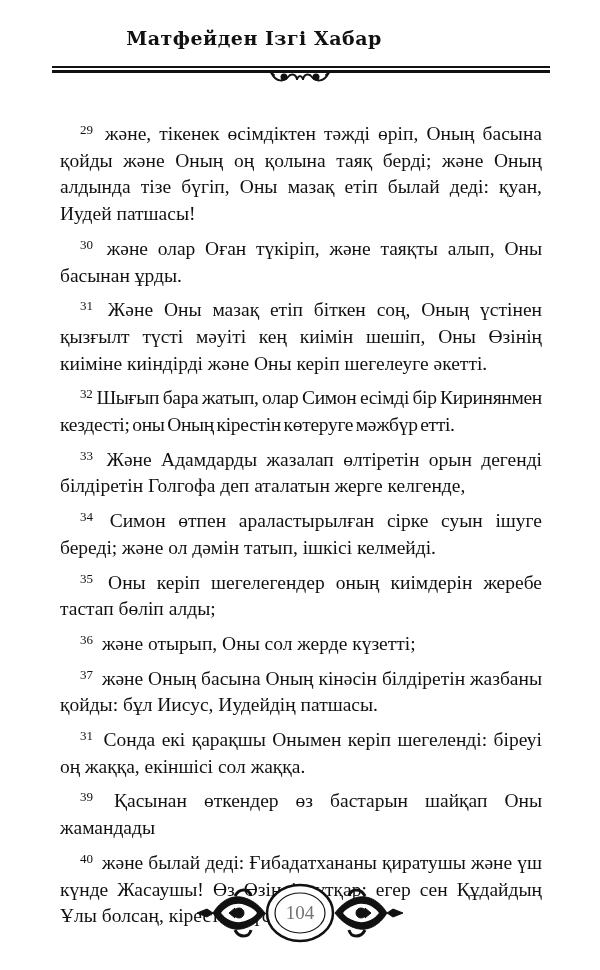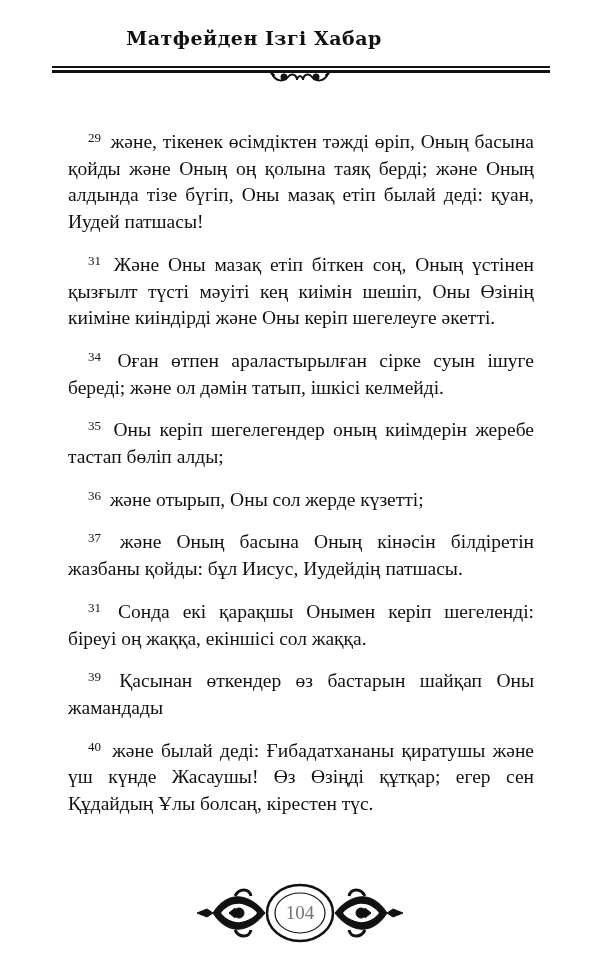--- a/index.html
+++ b/index.html
@@ -56,21 +56,21 @@
     .text-block {
       position: absolute;
       left: 52px;
       top: 113px;
       width: 498px;
       font-size: 19.5px;
       line-height: 26.7px;
       text-align: justify;
     }
     .verse {
-      margin: 16px;
+      margin: 8px;
       text-indent: 20px;
       text-align: justify;
     }
     .verse-num {
       font-size: 13px;
       vertical-align: 6px;
       line-height: 0;
       margin-right: 4px;
     }
     .verse.tight {
@@ -113,22 +113,25 @@
     <circle cx="16" cy="7" r="2.5" fill="#111"></circle>
     <circle cx="48" cy="7" r="2.5" fill="#111"></circle>
     <path d="M29 9 Q32 3 35 9"></path>
     <path d="M2 2 L6 5"></path>
     <path d="M62 2 L58 5"></path>
   </g>
 </svg>
 
 <div class="text-block">
   <p class="verse"><span class="verse-num">29</span> <span>және, тікенек өсімдіктен тәжді өріп, Оның басына қойды және Оның оң қолына таяқ берді; және Оның алдында тізе бүгіп, Оны мазақ етіп былай деді: қуан, Иудей патшасы!</span></p>
+  <p class="verse"><span class="verse-num">30</span> <span>және олар Оған түкіріп, және таяқты алып, Оны басынан ұрды.</span></p>
   <p class="verse"><span class="verse-num">31</span> <span>Және Оны мазақ етіп біткен соң, Оның үстінен қызғылт түсті мәуіті кең киімін шешіп, Оны Өзінің киіміне киіндірді және Оны керіп шегелеуге әкетті.</span></p>
-  <p class="verse"><span class="verse-num">34</span> <span>Оған өтпен араластырылған сірке суын ішуге береді; және ол дәмін татып, ішкісі келмейді.</span></p>
+  <p class="verse tight"><span class="verse-num">32</span><span>Шығып бара жатып, олар Симон есімді бір Киринянмен кездесті; оны Оның кірестін көтеруге мәжбүр етті.</span></p>
+  <p class="verse"><span class="verse-num">33</span> <span>Және Адамдарды жазалап өлтіретін орын дегенді білдіретін Голгофа деп аталатын жерге келгенде,</span></p>
+  <p class="verse"><span class="verse-num">34</span> <span>Симон өтпен араластырылған сірке суын ішуге береді; және ол дәмін татып, ішкісі келмейді.</span></p>
   <p class="verse"><span class="verse-num">35</span> <span>Оны керіп шегелегендер оның киімдерін жеребе тастап бөліп алды;</span></p>
   <p class="verse"><span class="verse-num">36</span> <span>және отырып, Оны сол жерде күзетті;</span></p>
   <p class="verse"><span class="verse-num">37</span> <span>және Оның басына Оның кінәсін білдіретін жазбаны қойды: бұл Иисус, Иудейдің патшасы.</span></p>
   <p class="verse"><span class="verse-num">31</span> <span>Сонда екі қарақшы Онымен керіп шегеленді: біреуі оң жаққа, екіншісі сол жаққа.</span></p>
   <p class="verse"><span class="verse-num">39</span> <span>Қасынан өткендер өз бастарын шайқап Оны жамандады</span></p>
   <p class="verse"><span class="verse-num">40</span> <span>және былай деді: Ғибадатхананы қиратушы және үш күнде Жасаушы! Өз Өзіңді құтқар; егер сен Құдайдың Ұлы болсаң, кірестен түс.</span></p>
 </div>
 
 <div class="footer">
   <svg width="210" height="70" viewBox="0 0 210 70" xmlns="http://www.w3.org/2000/svg">

